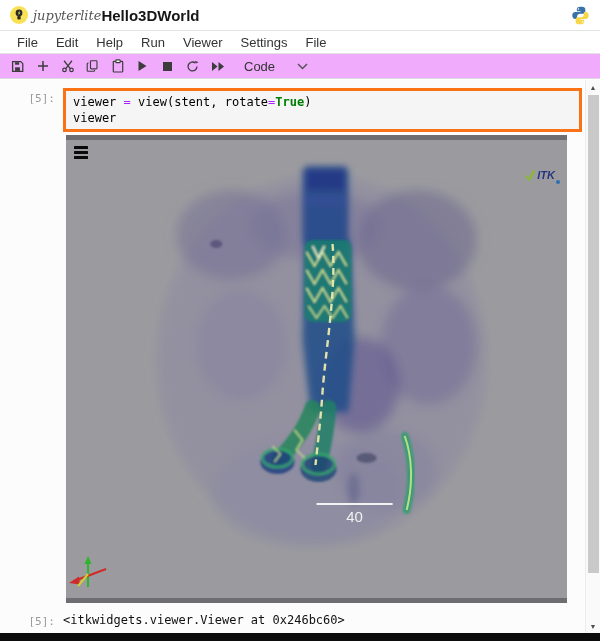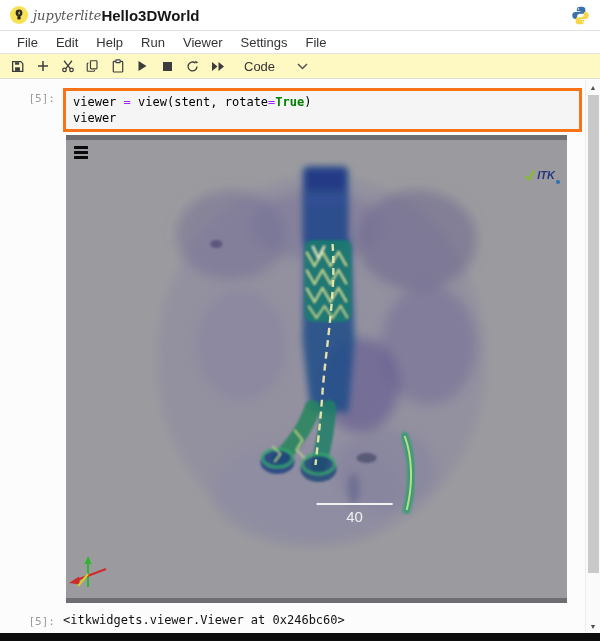--- a/index.html
+++ b/index.html
@@ -14,21 +14,21 @@
   .logo { display:flex; align-items:center; gap:4px; cursor:pointer; }
   .logo-script { font-family:"DejaVu Serif", serif; font-style:italic; font-size:13px; color:#555; }
   .nb-title { font-size:15px; font-weight:bold; margin-left:0; color:#161616; }
   .checkpoint { font-size:12px; color:#333; margin-left:8px; }
   .hdr-right { margin-left:auto; display:flex; align-items:center; }
   
   .menubar { position:absolute; top:31px; left:0; right:0; height:23px; background:#fff;
              border-bottom:1px solid #e3e3e3; display:flex; align-items:center; font-size:13px; color:#333; padding-left:8px; }
   .menu-item { padding:2px 9px; cursor:pointer; }
   
-  .toolbar { position:absolute; top:54px; left:0; right:0; height:25px; background:#fef9c3;
+  .toolbar { position:absolute; top:54px; left:0; right:0; height:25px; background:#f0abfc;
              border-bottom:1px solid #dcdcdc; display:flex; align-items:center; padding:0 5px; font-size:13px; color:#444; }
   .tbtn { width:25px; height:21px; display:flex; align-items:center; justify-content:center; cursor:pointer; color:#424242; }
   .tbtn svg { display:block; }
   .celltype { margin-left:14px; display:flex; align-items:center; gap:22px; cursor:pointer; color:#333; }
   .tb-right { margin-left:auto; display:flex; align-items:center; gap:8px; padding-right:4px; }
   .kernel-name { font-size:13px; color:#333; }
   .kernel-circle { width:13px; height:13px; border:1.5px solid #757575; border-radius:50%; cursor:pointer; }
   .imjoy { display:flex; align-items:center; gap:3px; cursor:pointer; font-size:12px; color:#222; }
   .imjoy-ico { width:13px; height:13px; background:#4a90e2; border-radius:3px; position:relative; }
   .imjoy-ico::before { content:""; position:absolute; left:3px; top:4px; width:2px; height:2px; background:#fff; box-shadow:5px 0 0 #fff; }

